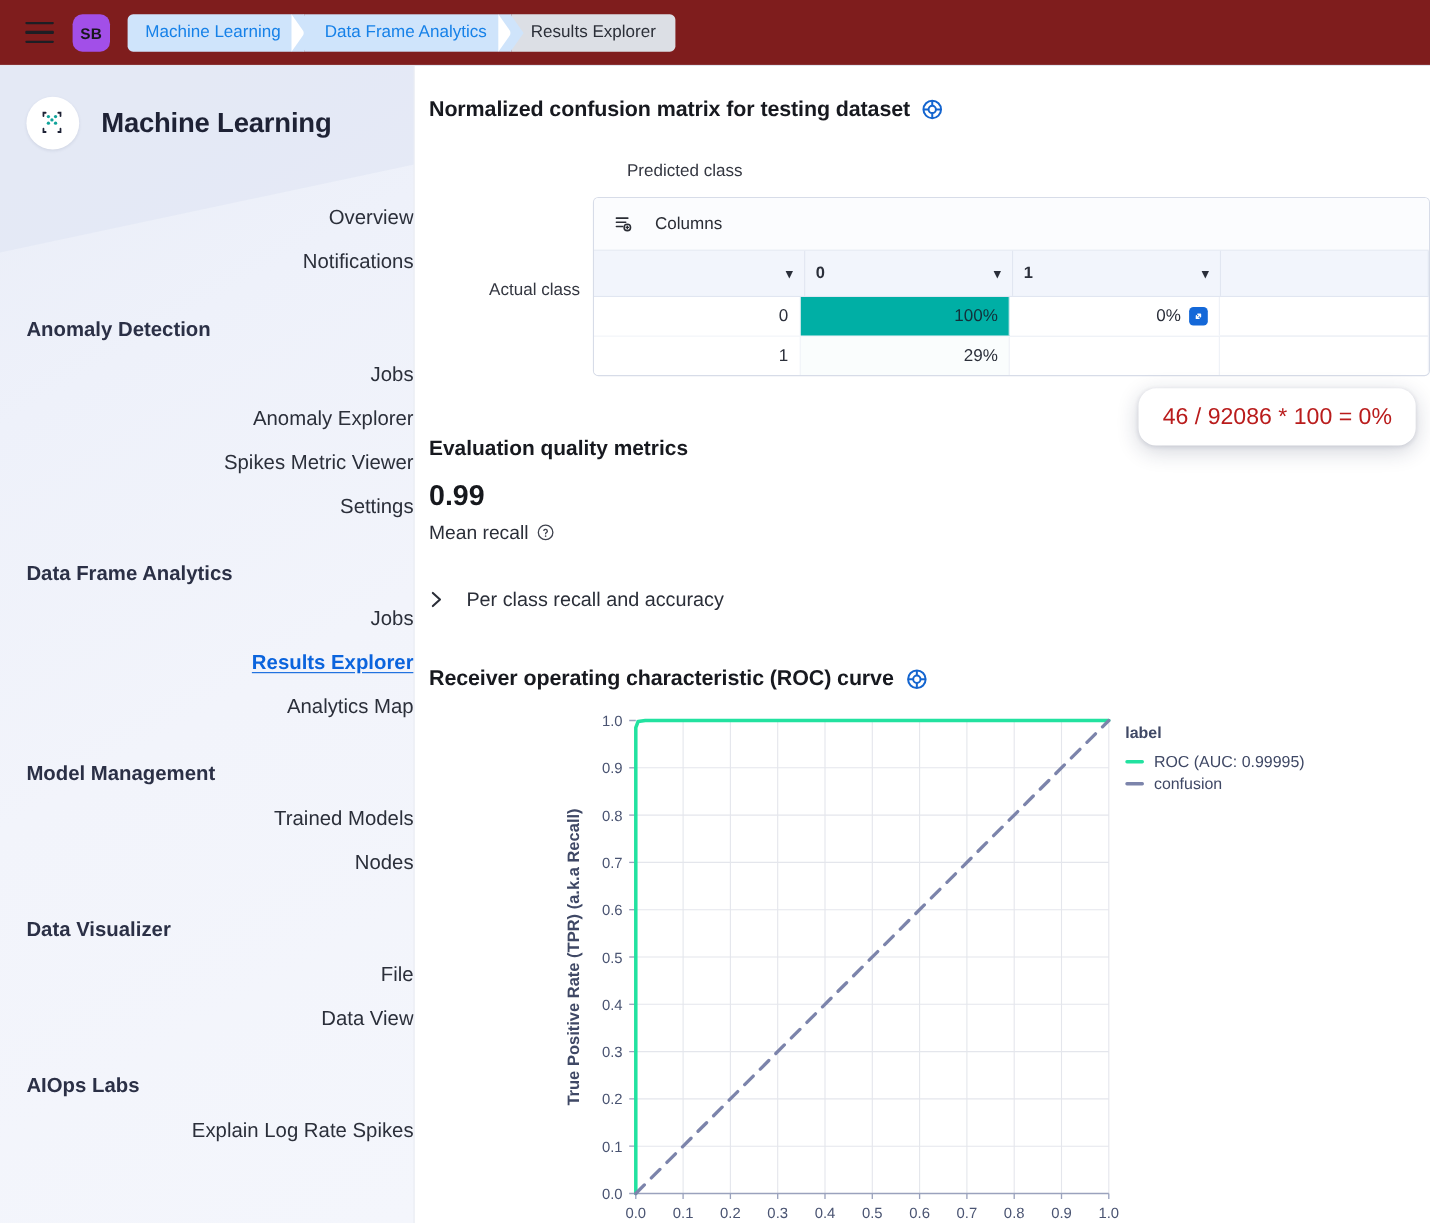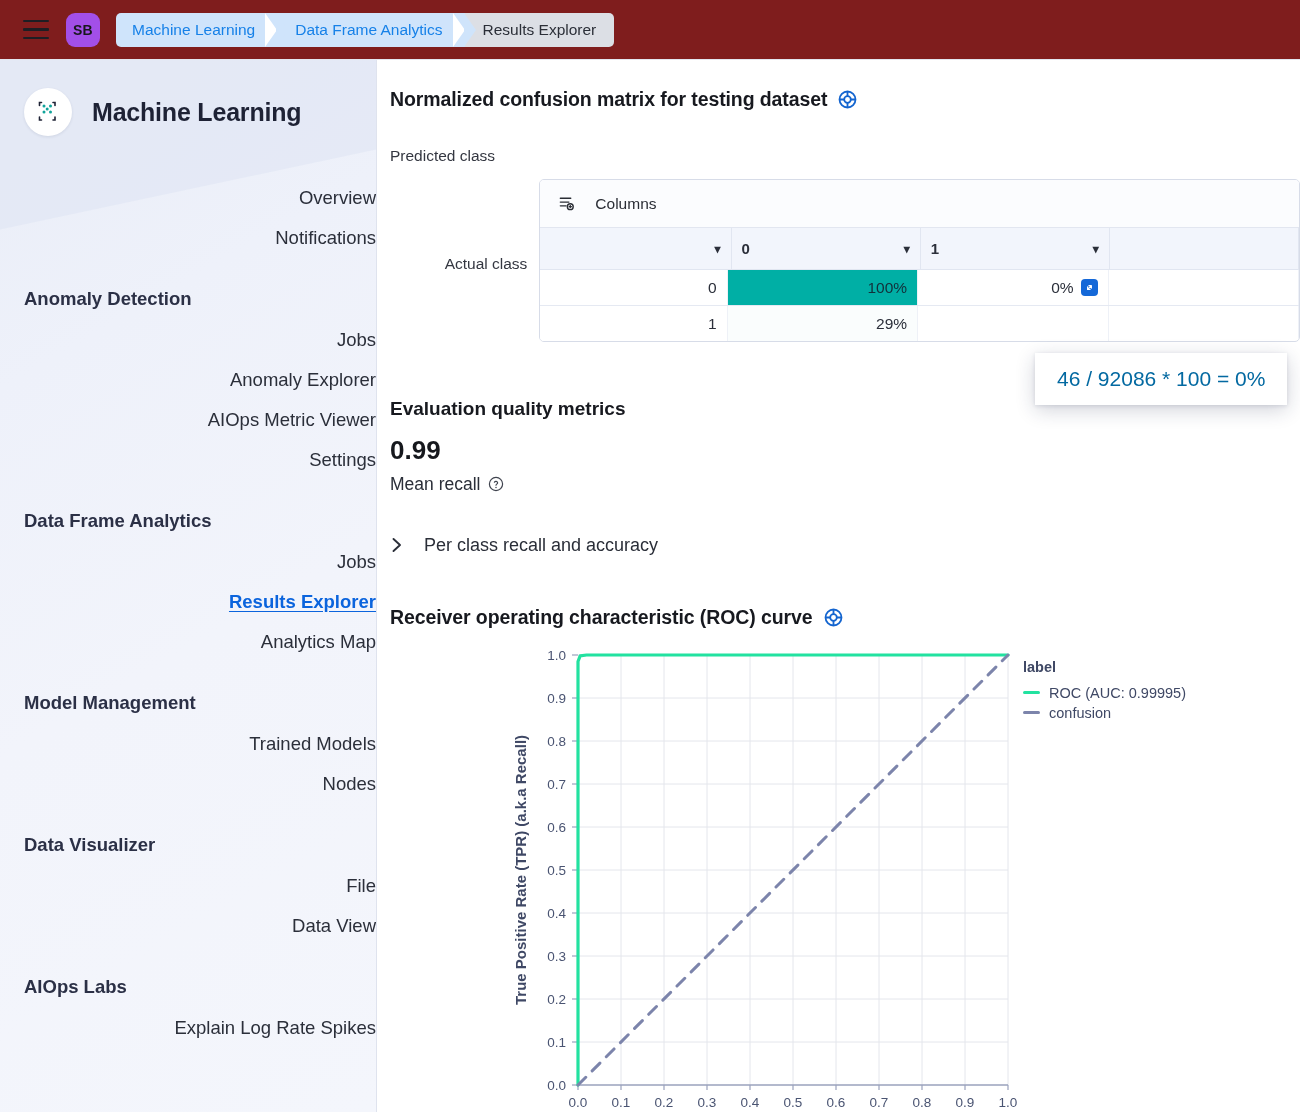--- a/index.html
+++ b/index.html
@@ -97,21 +97,21 @@
     flex:1; height:1052px; background:#ffffff;
     padding:28px 0 0 13px; position:relative; overflow:hidden;
   }
   .sect-title {
     font-size:19.5px; font-weight:700; color:#17191f;
     display:flex; align-items:center; gap:11px; letter-spacing:-.1px;
   }
 
   
   #cm-block { margin-top:36px; position:relative; }
-  #predicted-label { font-size:15.5px; color:#343741; }
+  #predicted-label { font-size:15.5px; color:#343741; margin-left:180px; }
   #cm-row { display:flex; align-items:flex-start; margin-top:14px; }
   #actual-label {
     font-size:15.5px; color:#343741; width:180px; text-align:right;
     padding-right:12px; padding-top:76px;
   }
   #cm-table {
     border:1px solid #d7dce8; border-radius:5px;
     width:930px; background:#fff; overflow:hidden;
     font-size:15px;
   }
@@ -143,23 +143,23 @@
   .cm-cell.c2 { width:236px; }
   .cm-cell.c3 { width:236px; }
   .cm-cell.hi { color:#12303a; }
   .expand-badge {
     width:17px; height:17px; border-radius:4px; background:#1468d8;
     display:inline-flex; align-items:center; justify-content:center;
     margin-left:7px; flex:0 0 17px;
   }
   #cm-tooltip {
     position:absolute; left:645px; top:206px;
-    background:#ffffff; border-radius:0;
+    background:#ffffff; border-radius:16px;
     box-shadow:0 5px 20px rgba(25,35,70,.20), 0 1px 4px rgba(25,35,70,.12);
-    padding:14px 22px; font-size:21px; color:#0369a1; white-space:nowrap;
+    padding:14px 22px; font-size:21px; color:#b91c1c; white-space:nowrap;
     z-index:30;
   }
 
   
   #metrics { margin-top:56px; }
   #metrics h3 { font-size:19px; font-weight:700; color:#17191f; margin:0 0 16px 0; }
   #metric-row { display:flex; gap:0; }
   .metric { width:220px; }
   .metric-val { font-size:26px; font-weight:700; color:#16181d; line-height:1.15; }
   .metric-lbl { font-size:17.5px; color:#2a2e38; display:flex; align-items:center; gap:8px; margin-top:8px; }
@@ -222,21 +222,21 @@
 
     <div class="nav-group">
       <div class="nav-item top">Overview</div>
       <div class="nav-item top">Notifications</div>
     </div>
 
     <div class="nav-group">
       <div class="nav-head">Anomaly Detection</div>
       <div class="nav-item">Jobs</div>
       <div class="nav-item">Anomaly Explorer</div>
-      <div class="nav-item">AIOps Metric Viewer</div>
+      <div class="nav-item">Spikes Metric Viewer</div>
       <div class="nav-item">Settings</div>
     </div>
 
     <div class="nav-group">
       <div class="nav-head">Data Frame Analytics</div>
       <div class="nav-item">Jobs</div>
       <div class="nav-item active">Results Explorer</div>
       <div class="nav-item">Analytics Map</div>
     </div>
 

